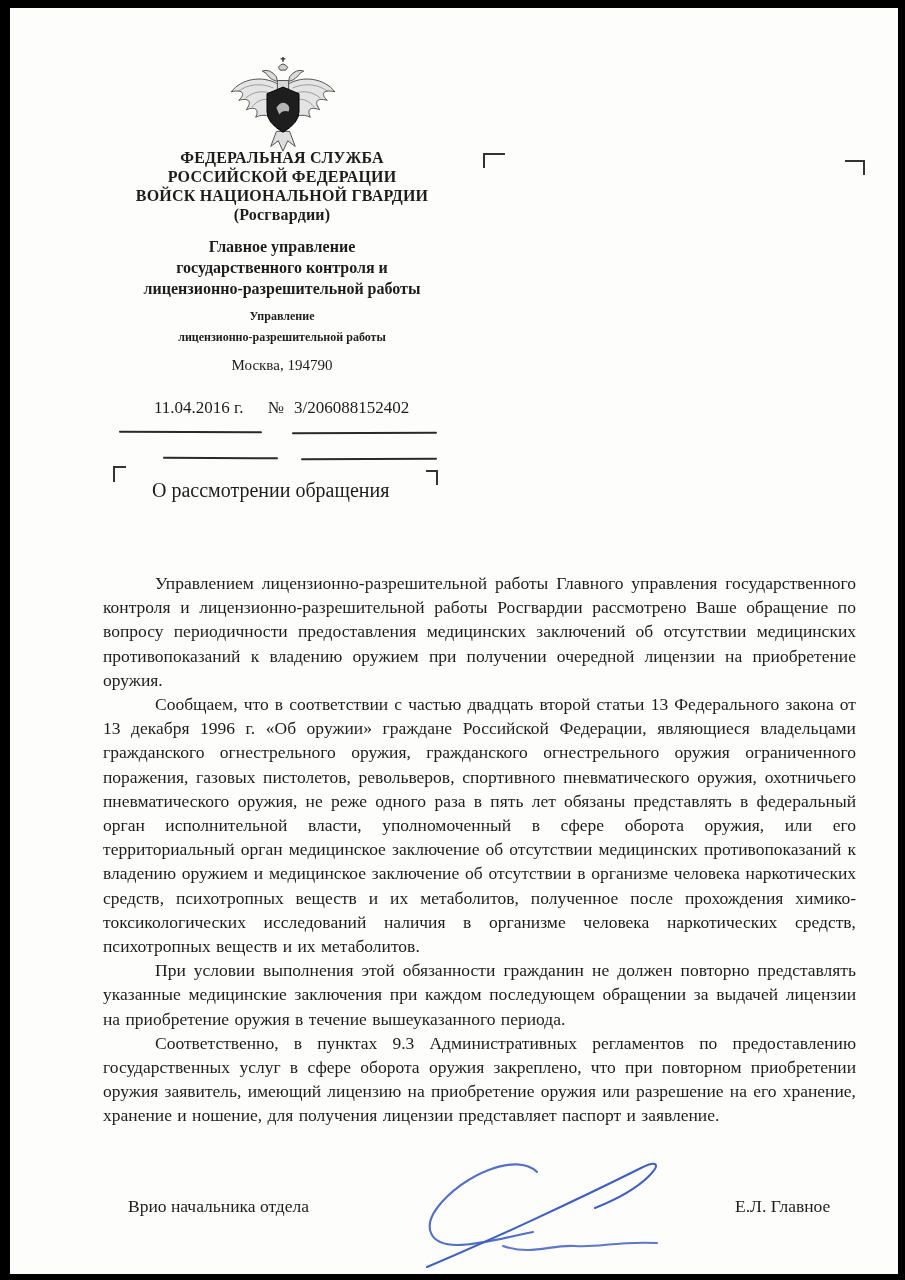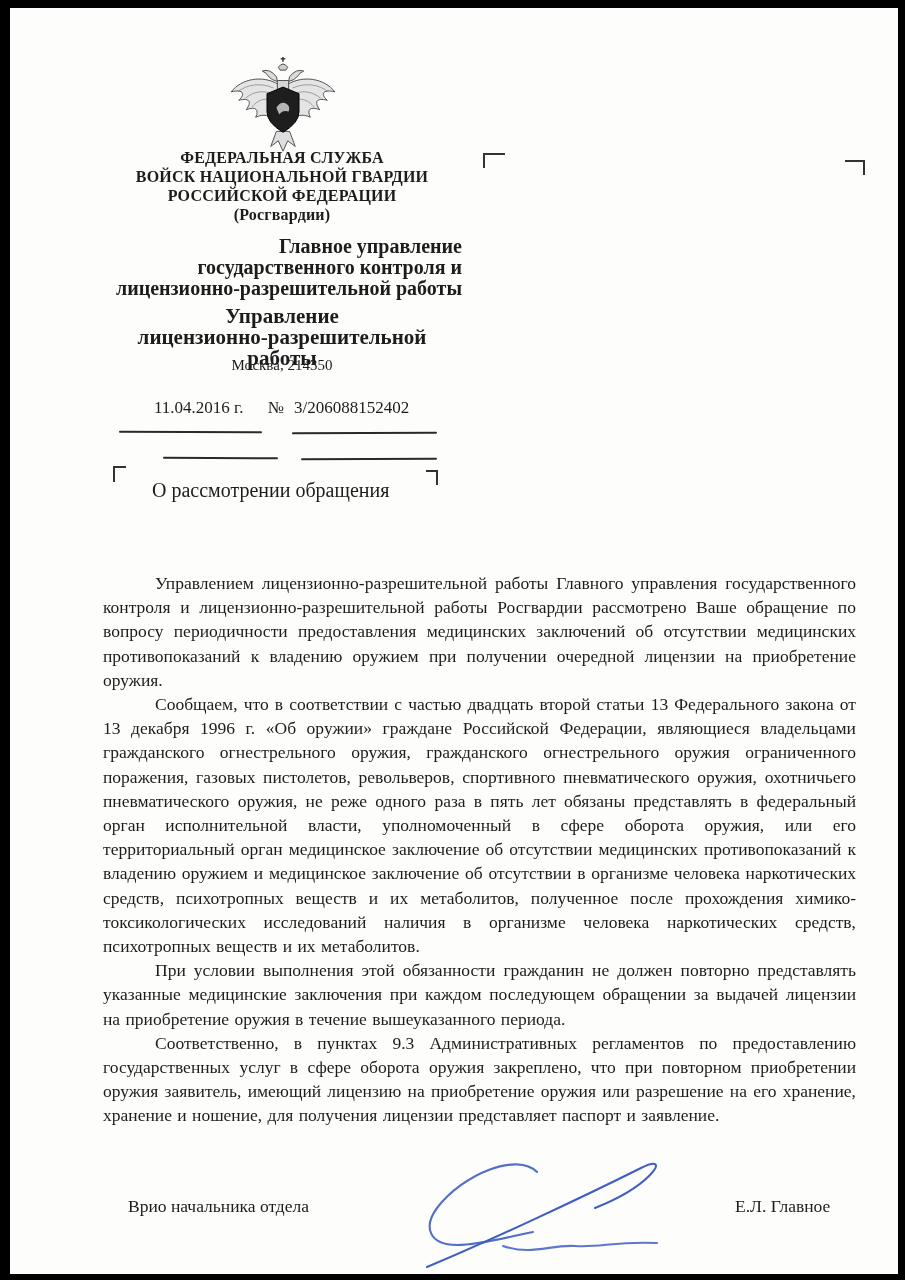--- a/index.html
+++ b/index.html
@@ -17,25 +17,25 @@
     background:#fdfdfc;
   }
   .abs{position:absolute;}
   .center{text-align:center;}
   .hdr-agency{
     left:102px;top:148px;width:360px;
     font-weight:bold;font-size:16px;line-height:19px;letter-spacing:.2px;
   }
   .hdr-dept{
     left:102px;top:236px;width:360px;
-    font-weight:bold;font-size:20px;line-height:21px;text-align:right;
+    font-weight:bold;font-size:16px;line-height:21px;
   }
   .hdr-div{
     left:102px;top:306px;width:360px;
-    font-weight:bold;font-size:21px;line-height:21px;
+    font-weight:bold;font-size:12px;line-height:21px;
   }
   .hdr-addr{
     left:102px;top:355px;width:360px;
     font-size:15px;line-height:21px;
   }
   .dateline{left:102px;top:398px;width:360px;font-size:17px;}
   .dateline .date{position:absolute;left:52px;top:0;}
   .dateline .nosign{position:absolute;left:166px;top:0;}
   .dateline .number{position:absolute;left:192px;top:0;}
   .rule{position:absolute;height:2px;background:#2a2a2a;border-radius:1px;}
@@ -95,38 +95,38 @@
       <path d="M53,80 L47,96 L55,90 L60,101 L65,90 L73,96 L67,80 Z" fill="#dedede"></path>
 
       <path d="M60,33 L77,40 L77,59 Q77,71 60,81 Q43,71 43,59 L43,40 Z" fill="#1e1e1e" stroke="#000"></path>
 
       <path d="M53,55 Q58,47 64,51 Q68,54 66,59 Q60,57 56,62 Z" fill="#cfcfcf" stroke="none" opacity="0.85"></path>
     </g>
   </svg>
 
   <div class="abs hdr-agency center">
     <div>ФЕДЕРАЛЬНАЯ СЛУЖБА</div>
+    <div>РОССИЙСКОЙ ФЕДЕРАЦИИ</div>
     <div>ВОЙСК НАЦИОНАЛЬНОЙ ГВАРДИИ</div>
-    <div>РОССИЙСКОЙ ФЕДЕРАЦИИ</div>
     <div>(Росгвардии)</div>
   </div>
 
   <div class="abs hdr-dept center">
     <div>Главное управление</div>
     <div>государственного контроля и</div>
     <div>лицензионно-разрешительной работы</div>
   </div>
 
   <div class="abs hdr-div center">
     <div>Управление</div>
     <div>лицензионно-разрешительной работы</div>
   </div>
 
   <div class="abs hdr-addr center">
-    <div>Москва, 214350</div>
+    <div>Москва, 194790</div>
   </div>
 
   <div class="abs dateline">
     <span class="date">11.04.2016 г.</span>
     <span class="nosign">№</span>
     <span class="number">3/206088152402</span>
   </div>
 
   <div class="rule rule1"></div>
   <div class="rule rule2"></div>

